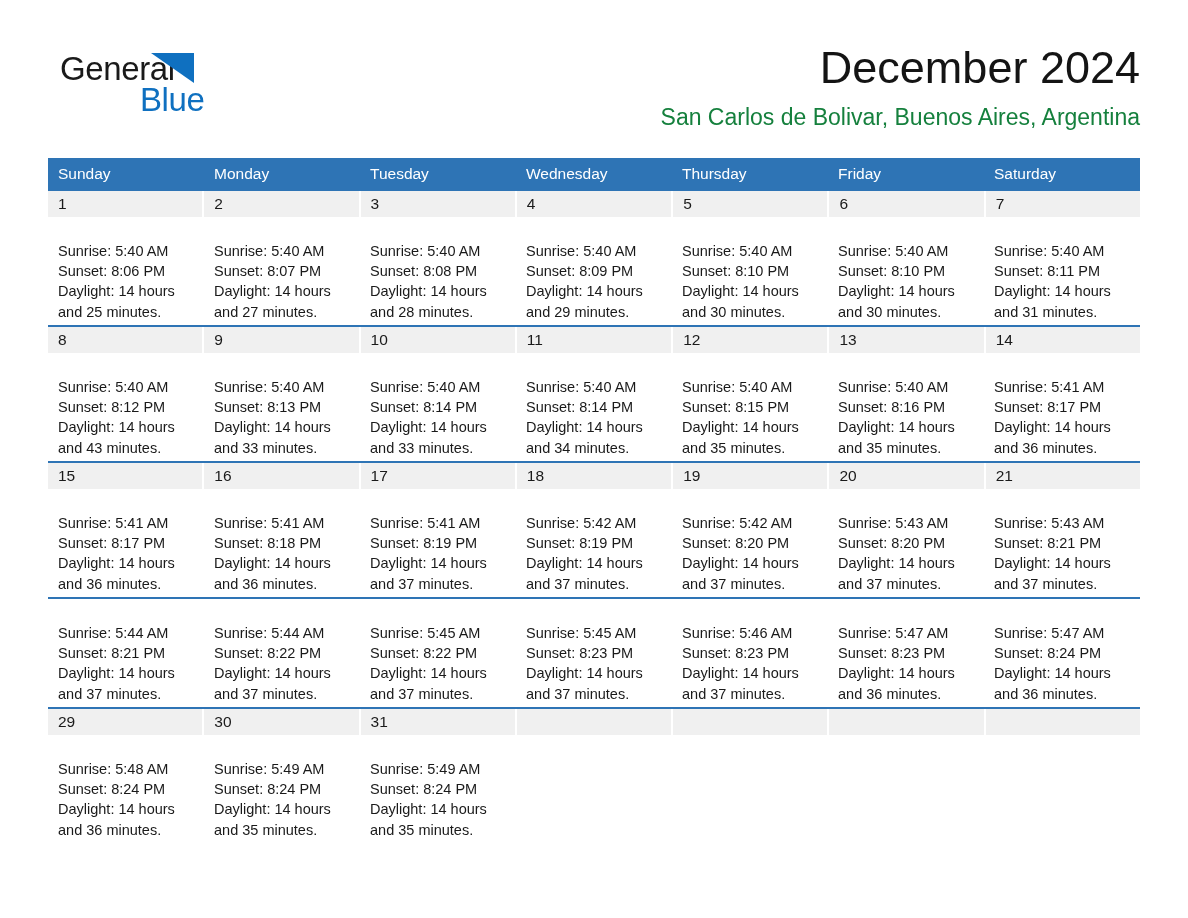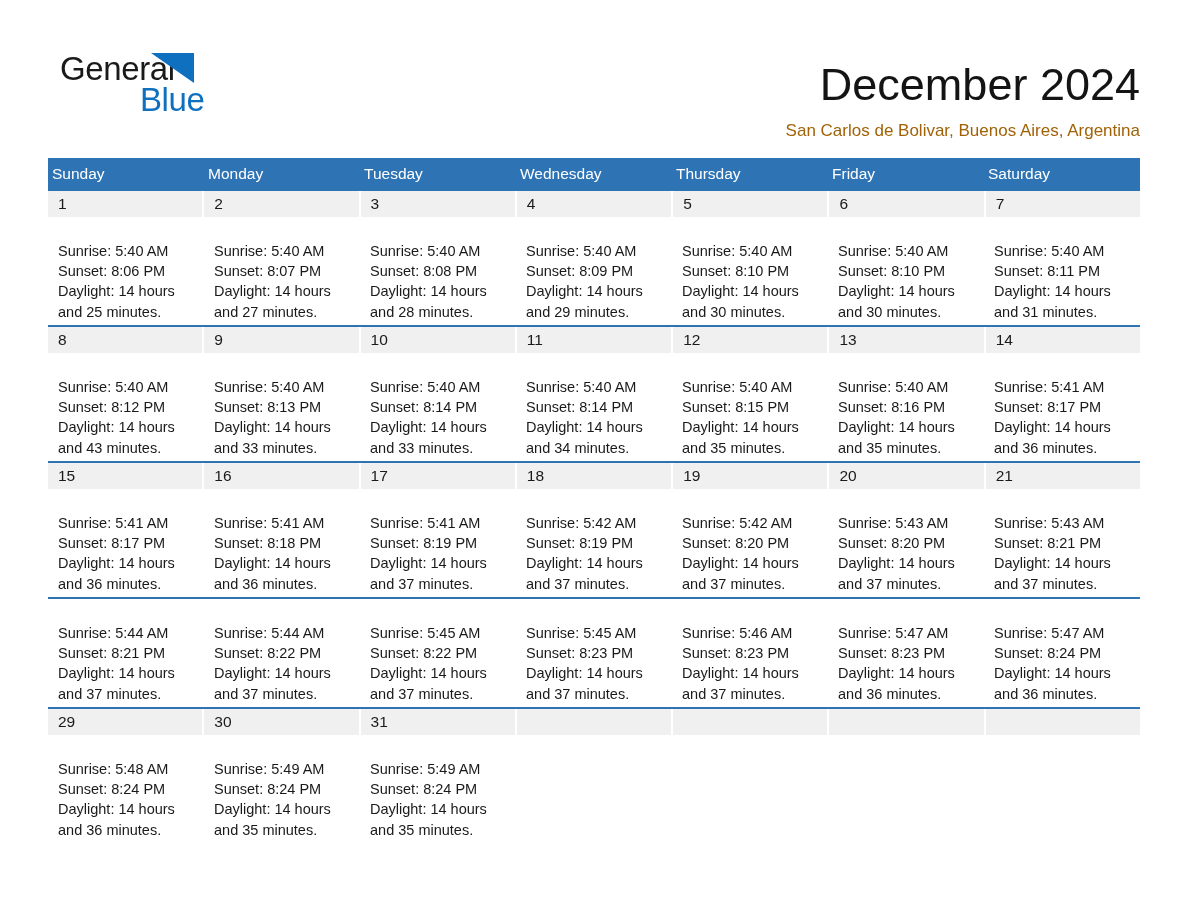--- a/index.html
+++ b/index.html
@@ -60,34 +60,33 @@
     font-size: 33px;
     letter-spacing: -0.4px;
     color: #0f70c0;
     line-height: 1;
   }
   .title-block {
     position: absolute;
     right: 48px;
     top: 44px;
     text-align: right;
-    margin-top: 17px;
   }
   .month-title {
     font-size: 45px;
     font-weight: normal;
     line-height: 1.05;
     color: #141414;
     white-space: nowrap;
   }
   .location {
     margin-top: 13px;
-    font-size: 17px;
+    font-size: 23px;
     font-weight: normal;
-    color: #a16207;
+    color: #15803d;
     white-space: nowrap;
     text-align: right;
   }
 
   
   .calendar {
     position: absolute;
     left: 48px;
     top: 158px;
     width: 1092px;
@@ -96,21 +95,21 @@
     display: flex;
     background: #2e74b5;
     height: 31px;
   }
   .weekday {
     flex: 1 1 0;
     min-width: 0;
     color: #ffffff;
     font-size: 15.5px;
     line-height: 31px;
-    padding-left: 4px;
+    padding-left: 10px;
     box-sizing: border-box;
     white-space: nowrap;
     overflow: hidden;
   }
   .week {
     width: 100%;
     border-top: 2px solid #2e74b5;
   }
   .week:first-of-type {
     border-top: none;

